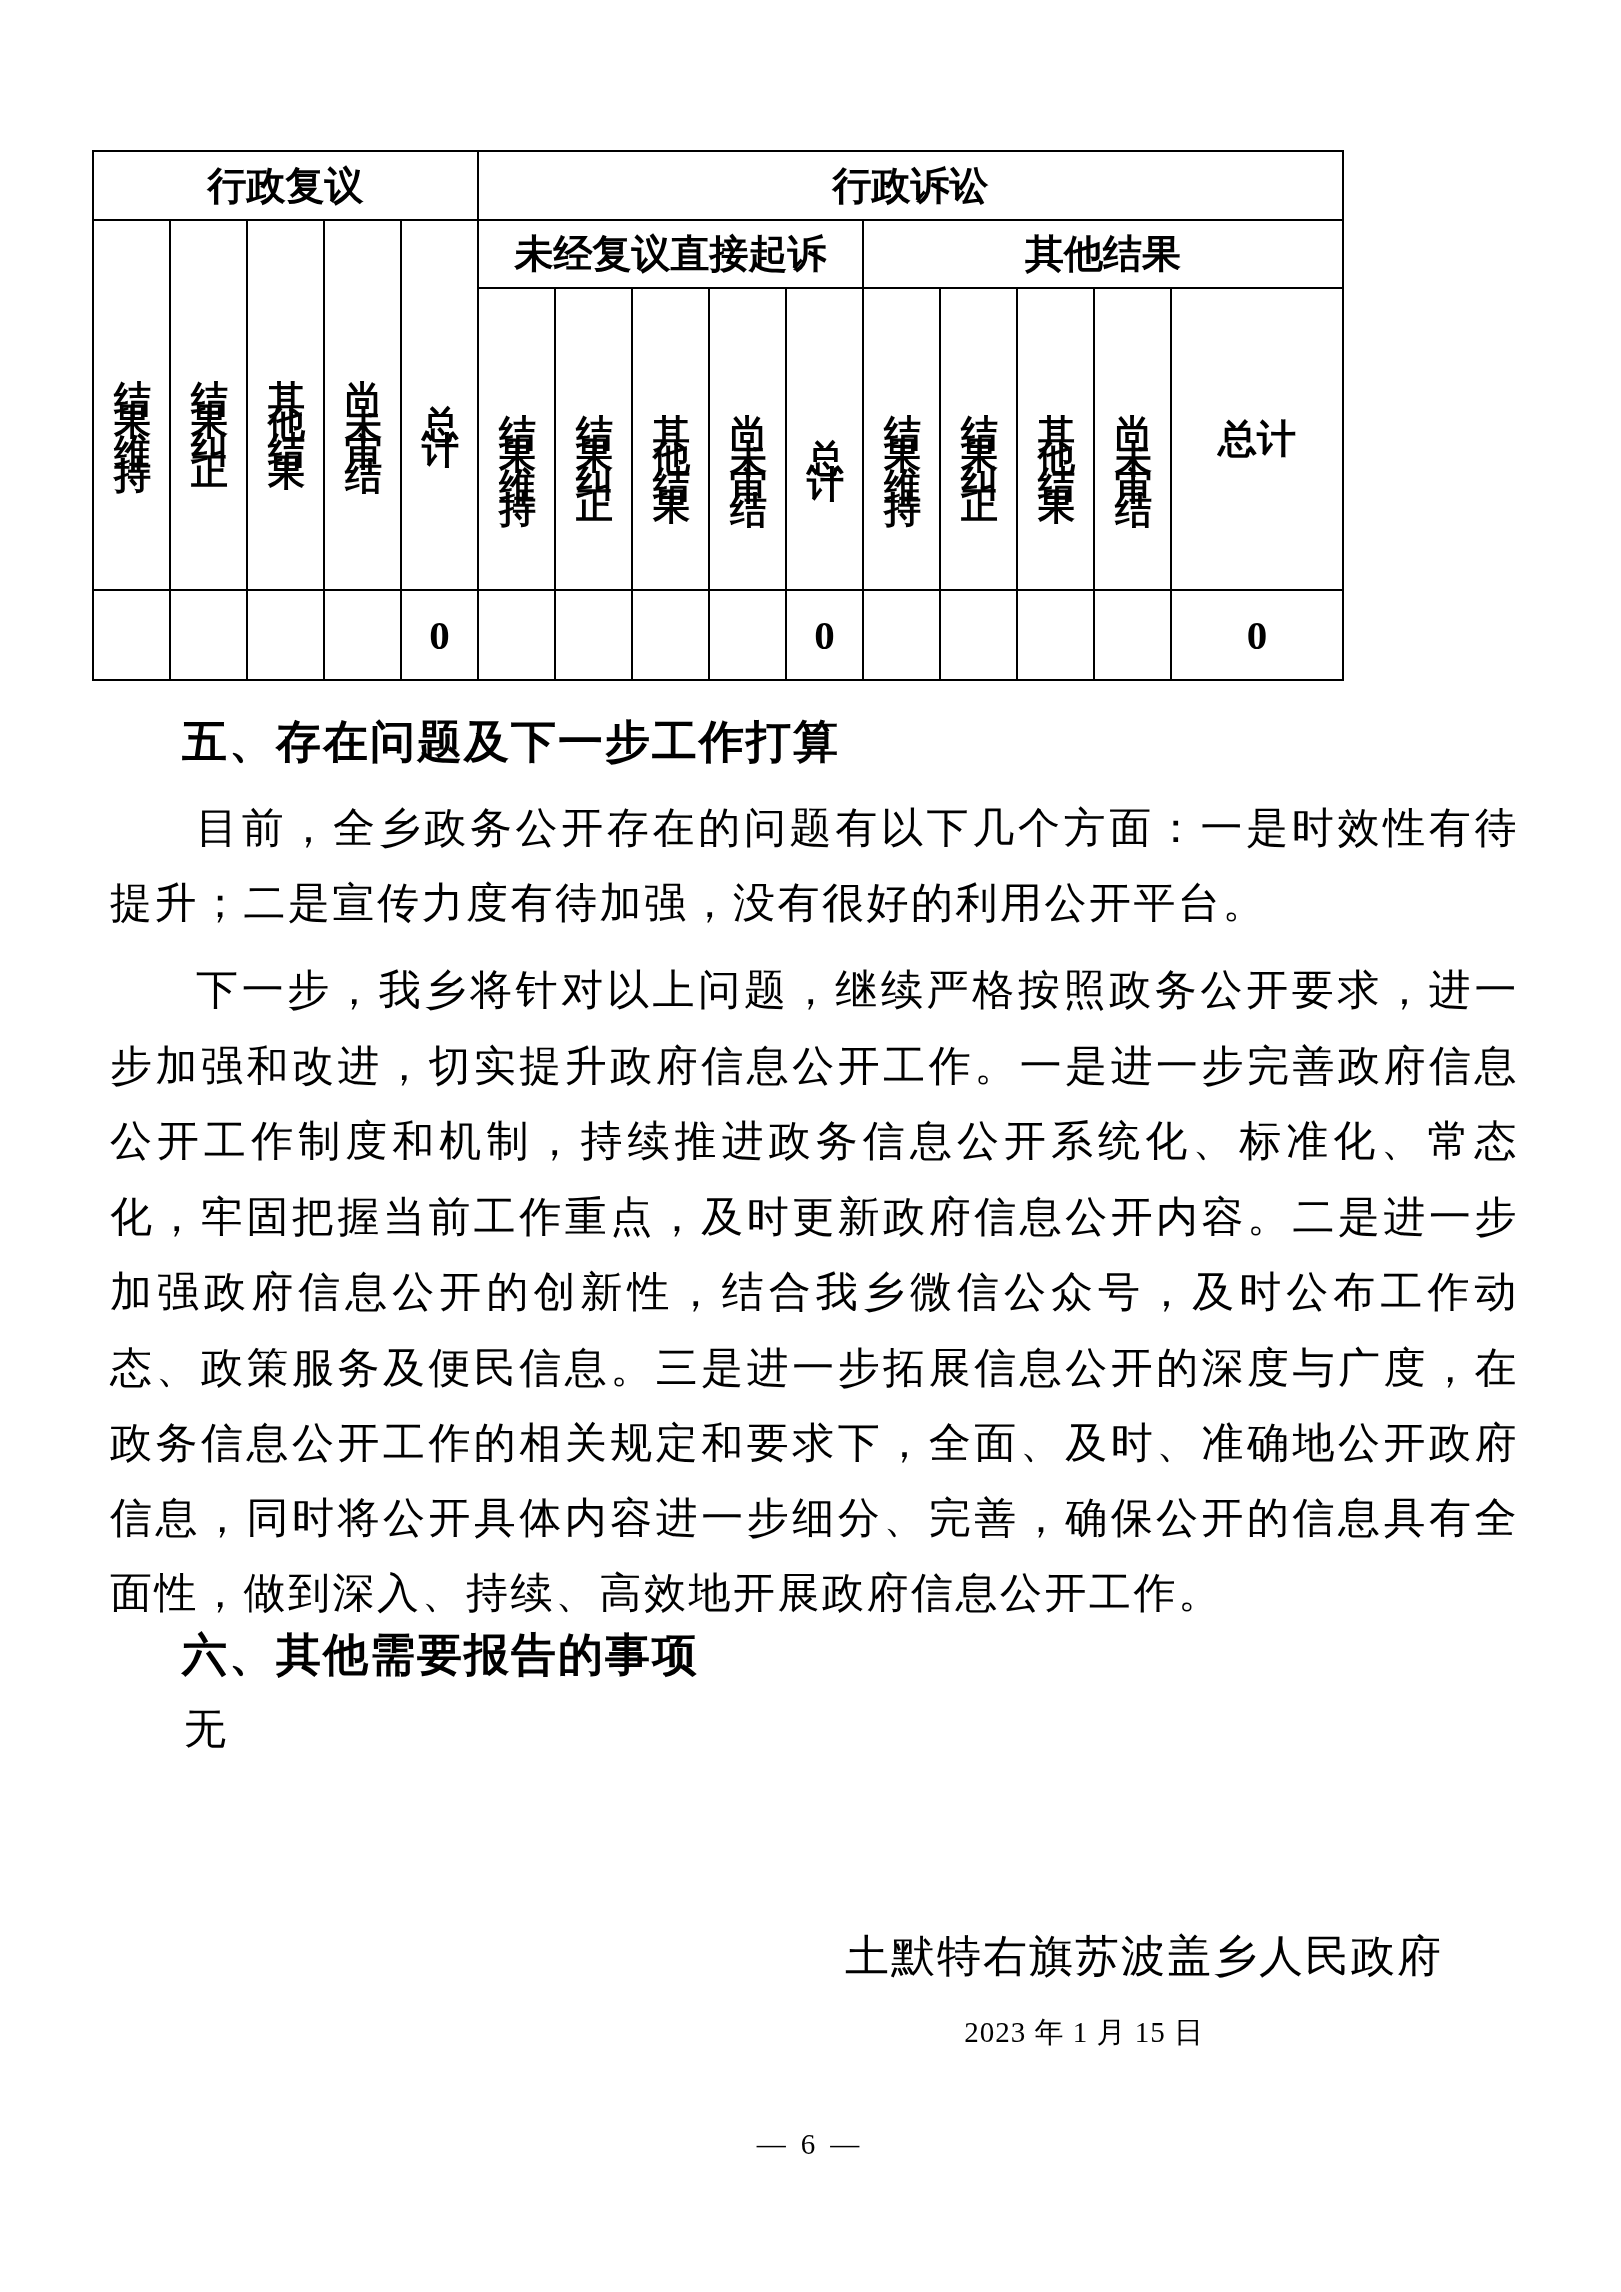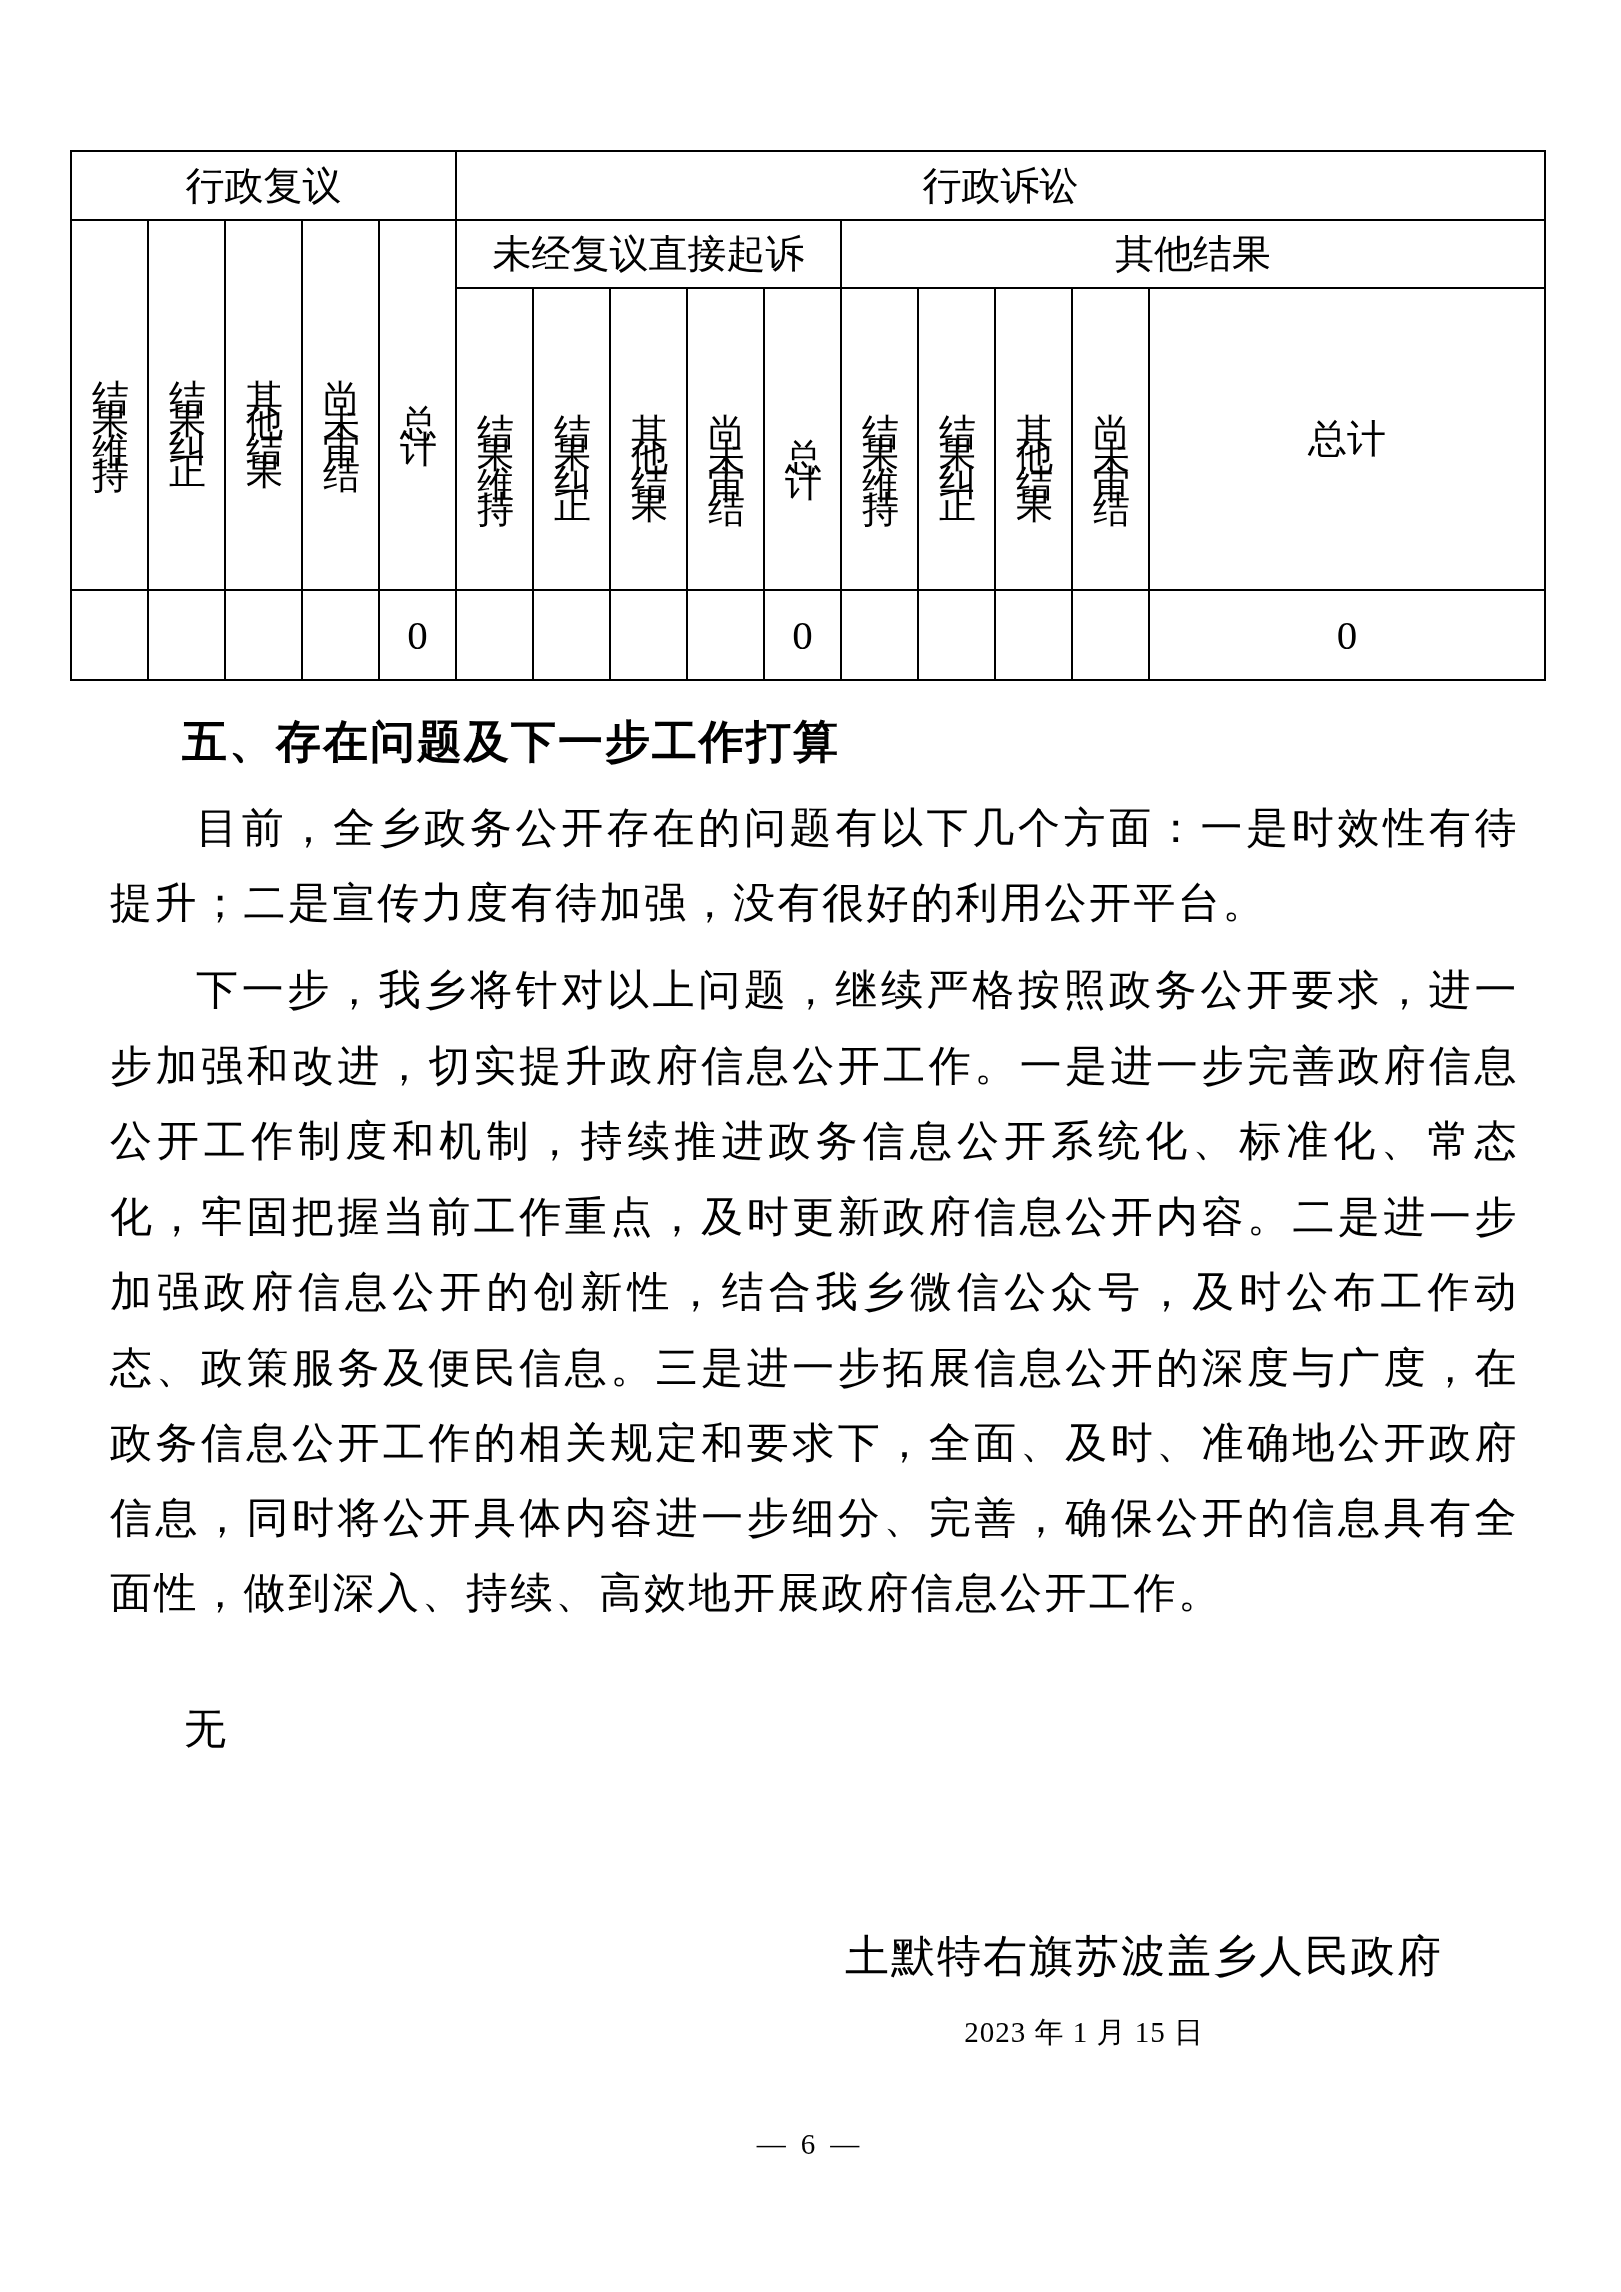--- a/index.html
+++ b/index.html
@@ -6,24 +6,25 @@
   .page{
     position:relative;
     width:1621px;height:2293px;
     background:#ffffff;
     font-family:"Liberation Serif", serif;
     color:#000;
     overflow:hidden;
   }
   
   table.stats{
-    position:absolute; left:70px; top:150px;
-    width:1476px; height:528px;
+    position:absolute; left:92px; top:150px;
+    width:1252px; height:528px;
     border-collapse:collapse; table-layout:fixed;
     border:2.9px solid #000;
+    font-weight:bold;
   }
   table.stats td{
     border:2px solid #000;
     text-align:center; vertical-align:middle;
     font-size:39px; padding:0;
   }
   tr.r1{height:69px;} tr.r2{height:68px;} tr.r3{height:302px;} tr.r4{height:90px;}
   .vtext{
     writing-mode:vertical-lr;
     text-orientation:upright;
@@ -146,20 +147,21 @@
   </tbody>
     </table>
 
   <div class="sec-heading heading-5">五、存在问题及下一步工作打算</div>
 
   <div class="bodytext">
     <p><span>目前，全乡政务公开存在的问题有以下几个方面：一是时效性有待提升；二是宣传力度有待加强，没有很好的利用公开平台。</span></p>
     <p><span>下一步，我乡将针对以上问题，继续严格按照政务公开要求，进一步加强和改进，切实提升政府信息公开工作。</span><span class="bold-seg">一是</span><span>进一步完善政府信息公开工作制度和机制，持续推进政务信息公开系统化、标准化、常态化，牢固把握当前工作重点，及时更新政府信息公开内容。</span><span class="bold-seg">二是</span><span>进一步加强政府信息公开的创新性，结合我乡微信公众号，及时公布工作动态、政策服务及便民信息。</span><span class="bold-seg">三是</span><span>进一步拓展信息公开的深度与广度，在政务信息公开工作的相关规定和要求下，全面、及时、准确地公开政府信息，同时将公开具体内容进一步细分、完善，确保公开的信息具有全面性，做到深入、持续、高效地开展政府信息公开工作。</span></p>
   </div>
 
+  <div class="sec-heading heading-6">六、其他需要报告的事项</div>
 
   <div class="none-line">无</div>
 
   <div class="sig-org">土默特右旗苏波盖乡人民政府</div>
   <div class="sig-date">2023 年 1 月 15 日</div>
 
   <div class="page-footer">— 6 —</div>
 
 </div>
 

